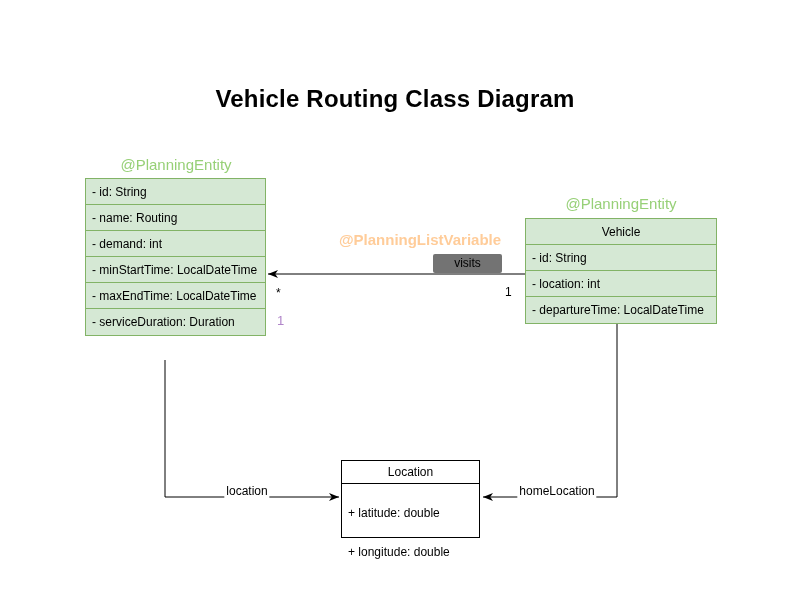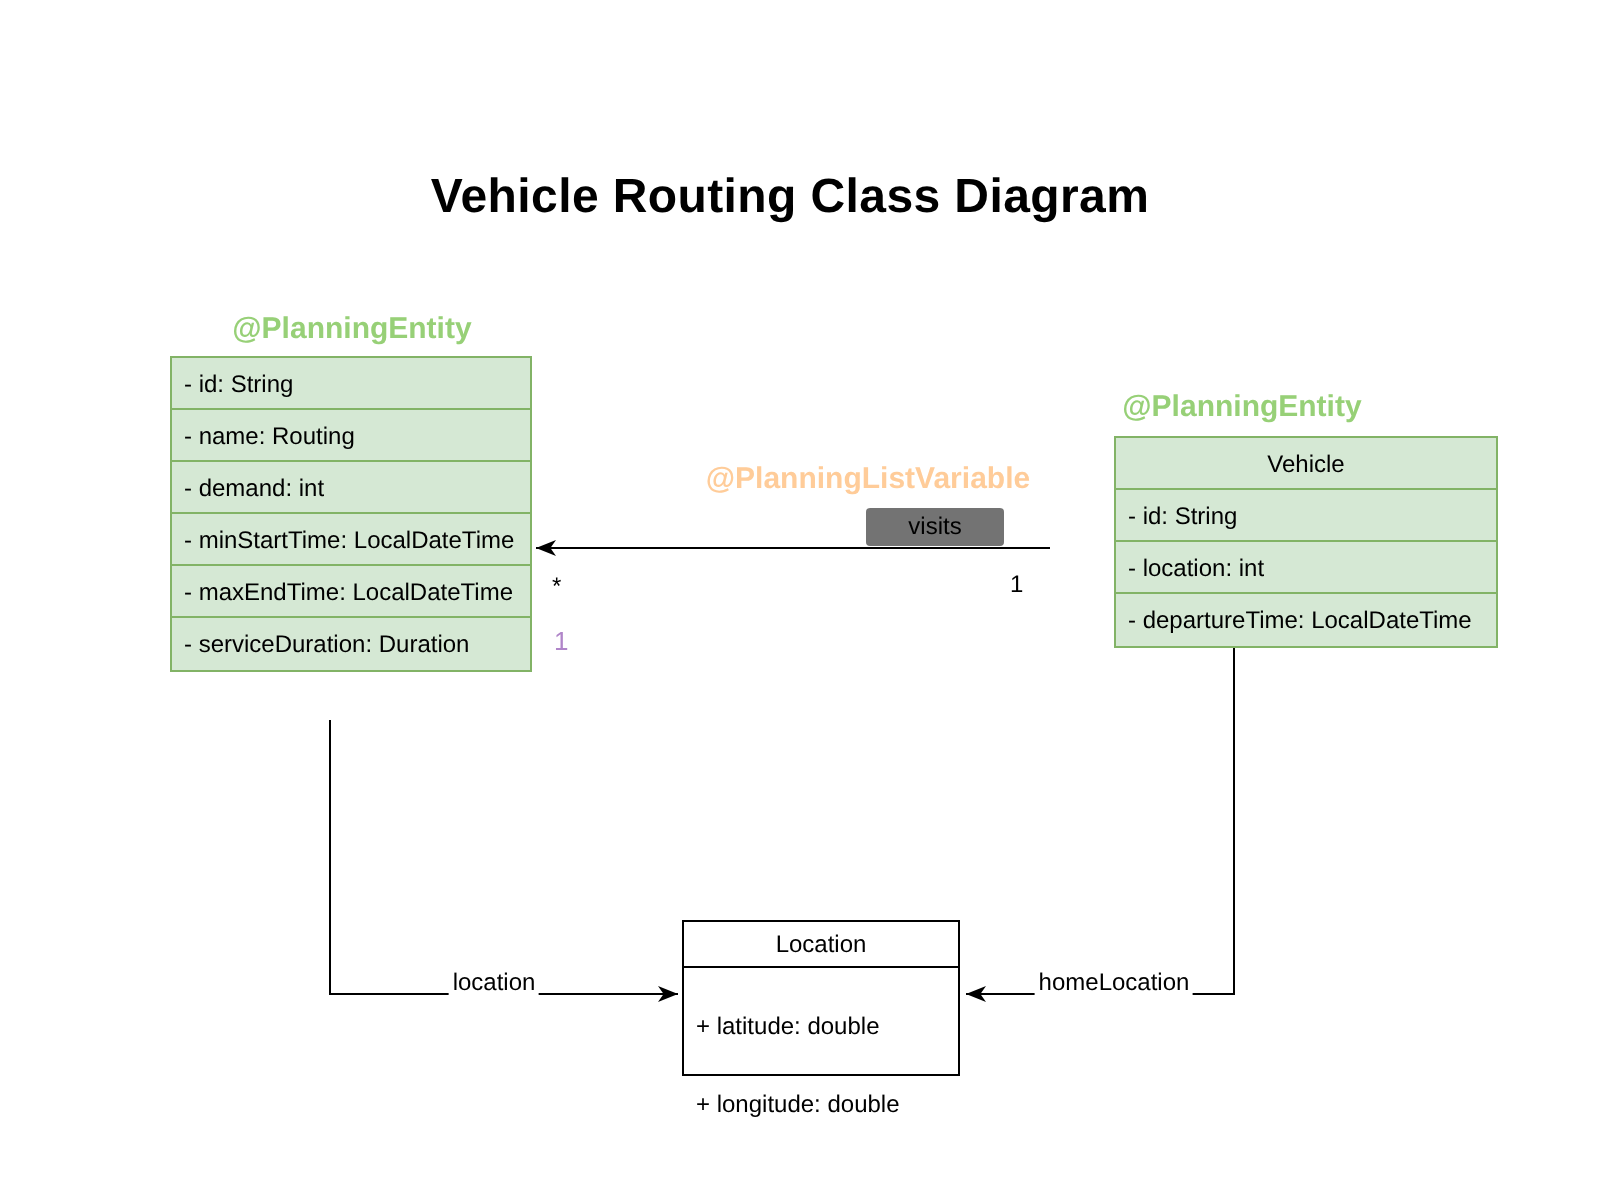--- a/index.html
+++ b/index.html
@@ -15,21 +15,21 @@
     position: absolute;
     left: 0; right: 10px; top: 85px;
     text-align: center;
     font-size: 24px;
     font-weight: bold;
     letter-spacing: 0.2px;
   }
   .class-annotation {
     position: absolute;
     font-size: 15px;
-    font-weight: bold;
+    font-weight: normal;
     color: #97d077;
     transform: translateX(-50%);
     white-space: nowrap;
   }
   #visit-annotation   { left: 176px; top: 156px; }
   #vehicle-annotation { left: 621px; top: 195px; }
 
   .uml-class {
     position: absolute;
     box-sizing: border-box;
@@ -46,21 +46,21 @@
   .uml-class .uml-row {
     height: 26px; line-height: 26px;
     padding-left: 6px;
     border-bottom: 1px solid #82b366;
     box-sizing: border-box;
     white-space: nowrap;
   }
   .uml-class .uml-row:last-child { border-bottom: none; }
 
   #visit-class   { left: 85px;  top: 178px; width: 181px; }
-  #vehicle-class { left: 525px; top: 218px; width: 192px; margin-left: 32px; }
+  #vehicle-class { left: 525px; top: 218px; width: 192px; }
 
   .plain-class {
     position: absolute;
     box-sizing: border-box;
     background: #ffffff;
     border: 1px solid #000000;
     font-size: 12px;
   }
   .plain-class .uml-title {
     height: 23px; line-height: 23px;
@@ -69,21 +69,21 @@
     box-sizing: border-box;
   }
   .plain-class .uml-compartment { padding: 3px 0 0 6px; }
   .plain-class .uml-line { height: 26px; line-height: 26px; white-space: nowrap; margin-top: 13px; }
   #location-class { left: 341px; top: 460px; width: 139px; height: 78px; }
 
   #edges-svg { position: absolute; left: 0; top: 0; }
 
   .edge-annotation {
     position: absolute;
-    left: 434px; top: 231px;
+    left: 420px; top: 231px;
     transform: translateX(-50%);
     font-size: 15px;
     font-weight: bold;
     color: #ffcc99;
     white-space: nowrap;
   }
   .edge-chip {
     position: absolute;
     left: 433px; top: 254px;
     width: 69px; height: 19px;

